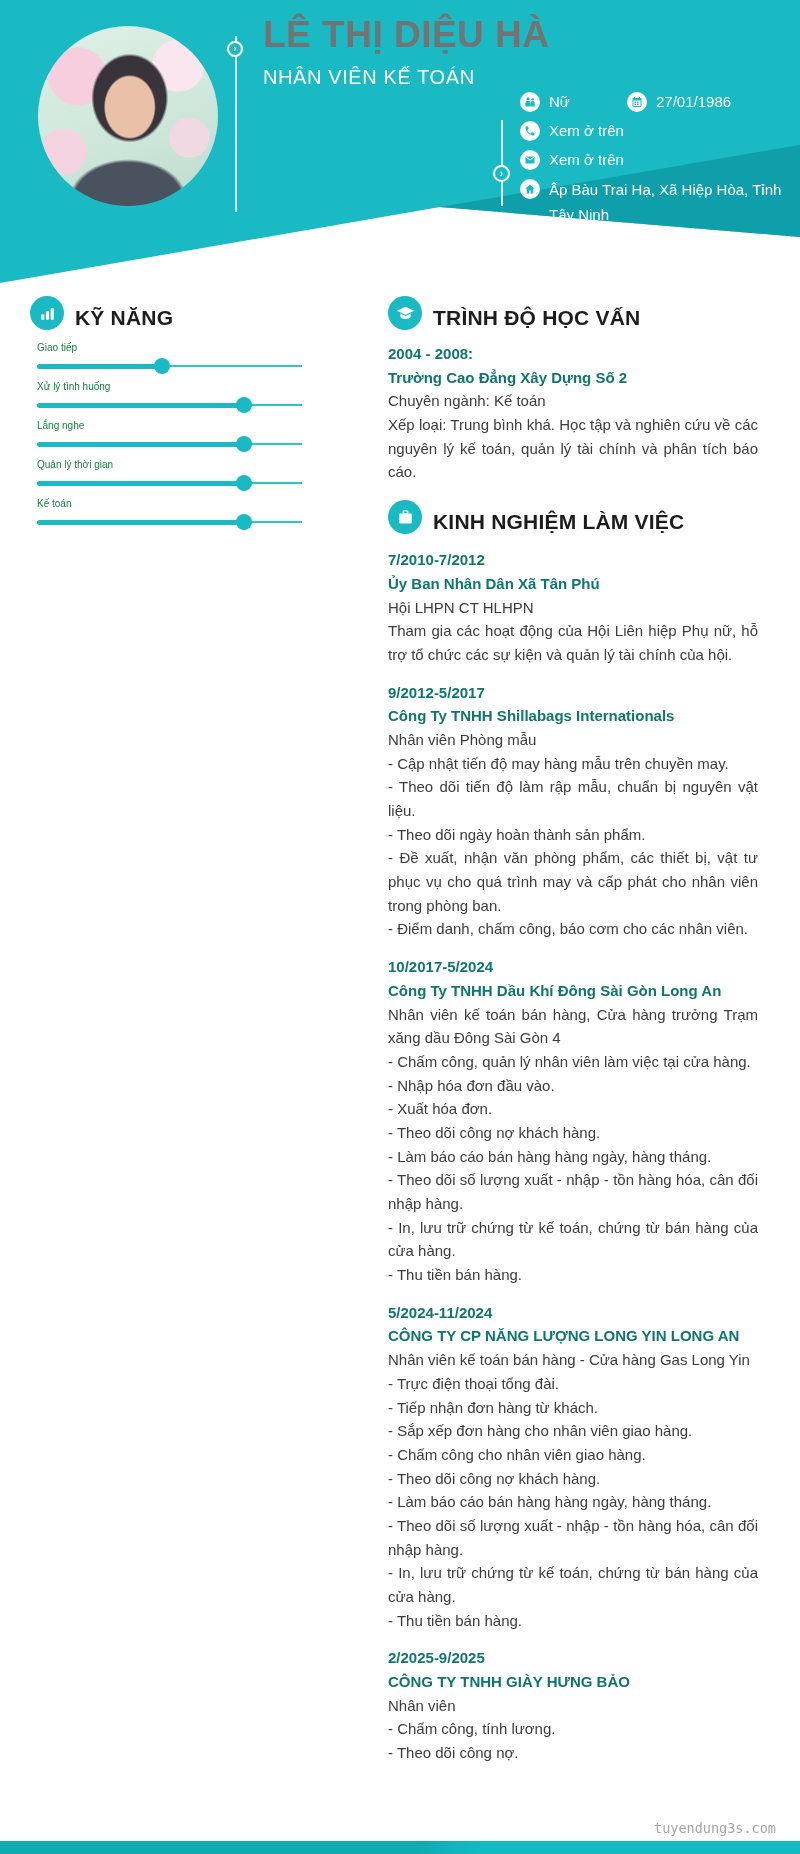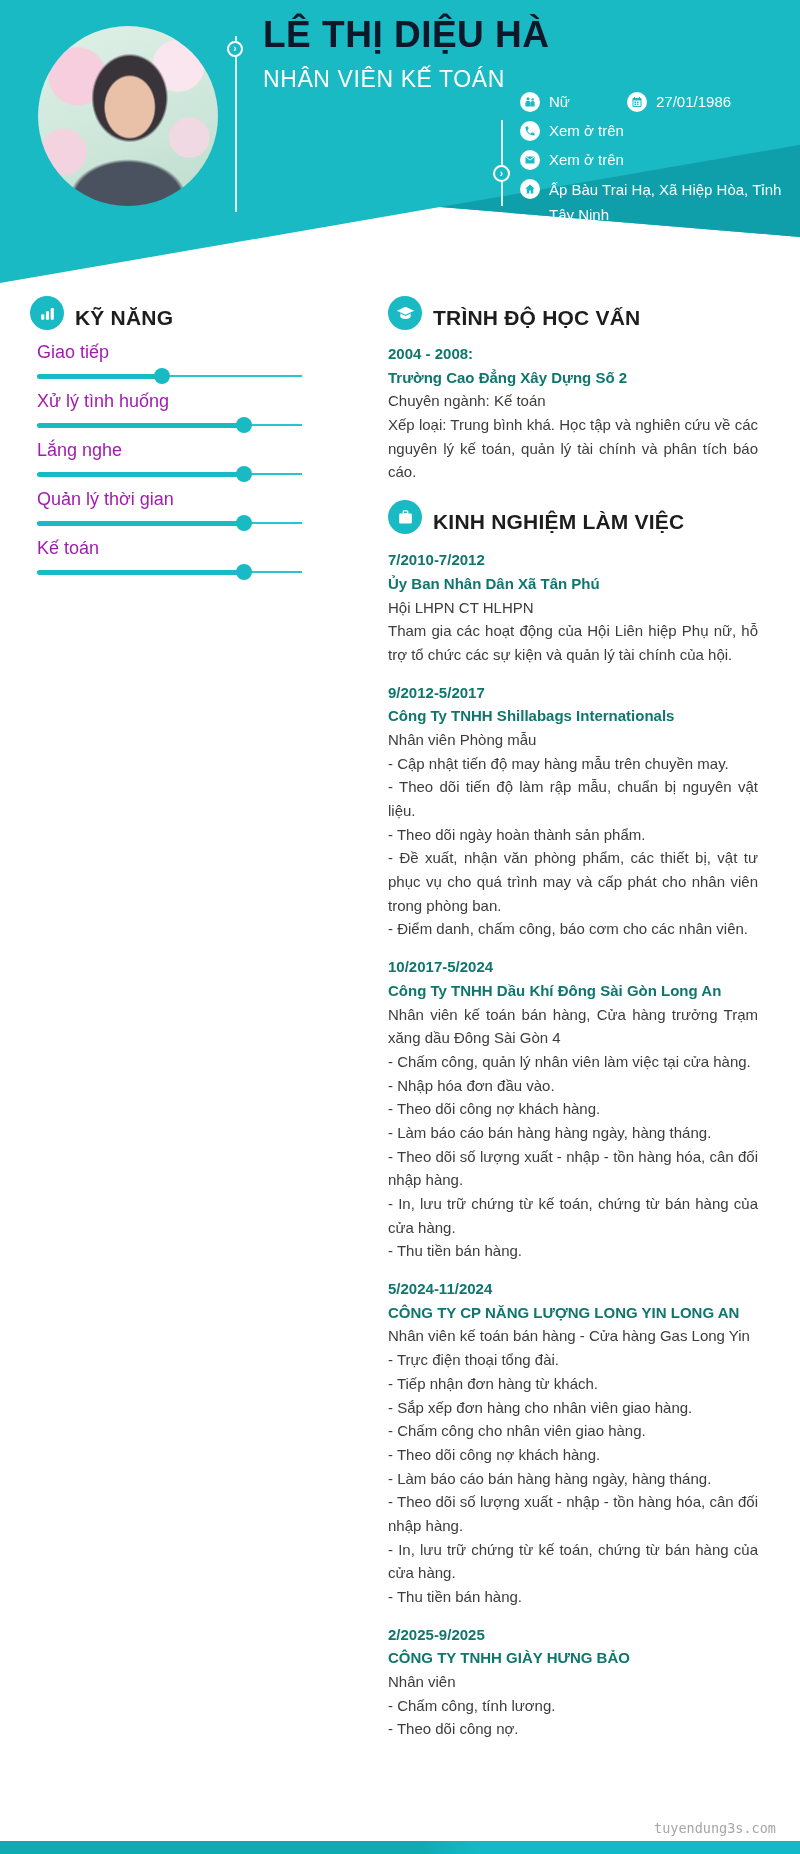--- a/index.html
+++ b/index.html
@@ -23,24 +23,24 @@
       radial-gradient(34px 34px at 14% 70%, #f3d3e0 0 65%, rgba(0,0,0,0) 72%),
       linear-gradient(160deg,#dff0e6,#cde6da 60%,#bcdccc);}
   .vline{position:absolute;width:2px;background:rgba(255,255,255,.85);}
   .vline1{left:235px;top:36px;height:176px;}
   .vline2{left:501px;top:120px;height:86px;}
   .chev{position:absolute;border-radius:50%;background:#19bac3;border:2px solid #fff;
     color:#fff;display:flex;align-items:center;justify-content:center;
     font-size:10px;font-weight:700;line-height:1;}
   .chev1{left:227px;top:41px;width:12px;height:12px;}
   .chev2{left:493px;top:165px;width:13px;height:13px;}
-  .name{position:absolute;left:263px;top:14px;margin:0;color:#0f172a;
+  .name{position:absolute;left:263px;top:14px;margin:0;color:#737373;
     font-size:37px;font-weight:700;letter-spacing:.5px;white-space:nowrap;}
   .job-title{position:absolute;left:263px;top:66px;color:#fff;
-    font-size:23px;font-weight:400;letter-spacing:.6px;white-space:nowrap;}
+    font-size:20px;font-weight:400;letter-spacing:.6px;white-space:nowrap;}
   .info{position:absolute;left:520px;top:92px;width:264px;color:#fff;font-size:15px;}
   .info-row{position:relative;display:flex;align-items:flex-start;gap:9px;margin-bottom:9px;}
   .info-item{display:flex;align-items:flex-start;gap:9px;}
   .info-item.birthday{position:absolute;left:107px;top:0;}
   .info-icon{flex:0 0 auto;width:20px;height:20px;border-radius:50%;background:#fff;
     display:inline-flex;align-items:center;justify-content:center;}
   .info-icon svg{width:12px;height:12px;fill:#19bac3;}
   .info-text{line-height:20px;}
   .address .info-text{line-height:25px;margin-top:-2px;}
 
@@ -49,21 +49,21 @@
   .col-left{left:30px;width:272px;}
   .col-right{left:388px;width:370px;}
   .sec-head{display:flex;align-items:flex-end;gap:11px;margin-bottom:12px;}
   .sec-icon{flex:0 0 auto;width:34px;height:34px;border-radius:50%;background:#19bac3;
     display:inline-flex;align-items:center;justify-content:center;}
   .sec-icon svg{width:19px;height:19px;fill:#fff;}
   .sec-title{margin:0;font-size:21px;font-weight:700;color:#1d1d1d;letter-spacing:.2px;white-space:nowrap;}
 
   
   .skill{margin-bottom:7px;padding-left:7px;}
-  .skill-label{font-size:18px;color:#a21caf;margin-bottom:5px;}
+  .skill-label{font-size:10px;color:#15803d;margin-bottom:5px;}
   .slider{position:relative;height:16px;width:265px;}
   .slider-track{position:absolute;left:0;right:0;top:7px;height:2px;background:#2cc4cc;}
   .slider-fill{position:absolute;left:0;top:6px;height:5px;border-radius:3px;background:#19bac3;}
   .slider-knob{position:absolute;top:0;width:16px;height:16px;border-radius:50%;
     background:#19bac3;transform:translateX(-50%);}
 
   
   .entry{font-size:15px;line-height:1.58;color:#3c3c3c;}
   .entry p{margin:0;}
   .b{font-weight:700;color:#0f766e;}
@@ -260,20 +260,21 @@
           </div>
         </div>
         <div class="entry exp-entry">
           <p class="b">10/2017-5/2024</p>
           <p class="b">Công Ty TNHH Dầu Khí Đông Sài Gòn Long An</p>
           <p class="jst">Nhân viên kế toán bán hàng, Cửa hàng trưởng Trạm xăng dầu Đông Sài Gòn 4</p>
           <div>
 
           <p class="jst">- Chấm công, quản lý nhân viên làm việc tại cửa hàng.</p>
             <p class="jst">- Nhập hóa đơn đầu vào.</p>
+            <p class="jst">- Xuất hóa đơn.</p>
             <p class="jst">- Theo dõi công nợ khách hàng.</p>
             <p class="jst">- Làm báo cáo bán hàng hàng ngày, hàng tháng.</p>
             <p class="jst">- Theo dõi số lượng xuất - nhập - tồn hàng hóa, cân đối nhập hàng.</p>
             <p class="jst">- In, lưu trữ chứng từ kế toán, chứng từ bán hàng của cửa hàng.</p>
             <p class="jst">- Thu tiền bán hàng.</p>
           </div>
         </div>
         <div class="entry exp-entry">
           <p class="b">5/2024-11/2024</p>
           <p class="b">CÔNG TY CP NĂNG LƯỢNG LONG YIN LONG AN</p>

